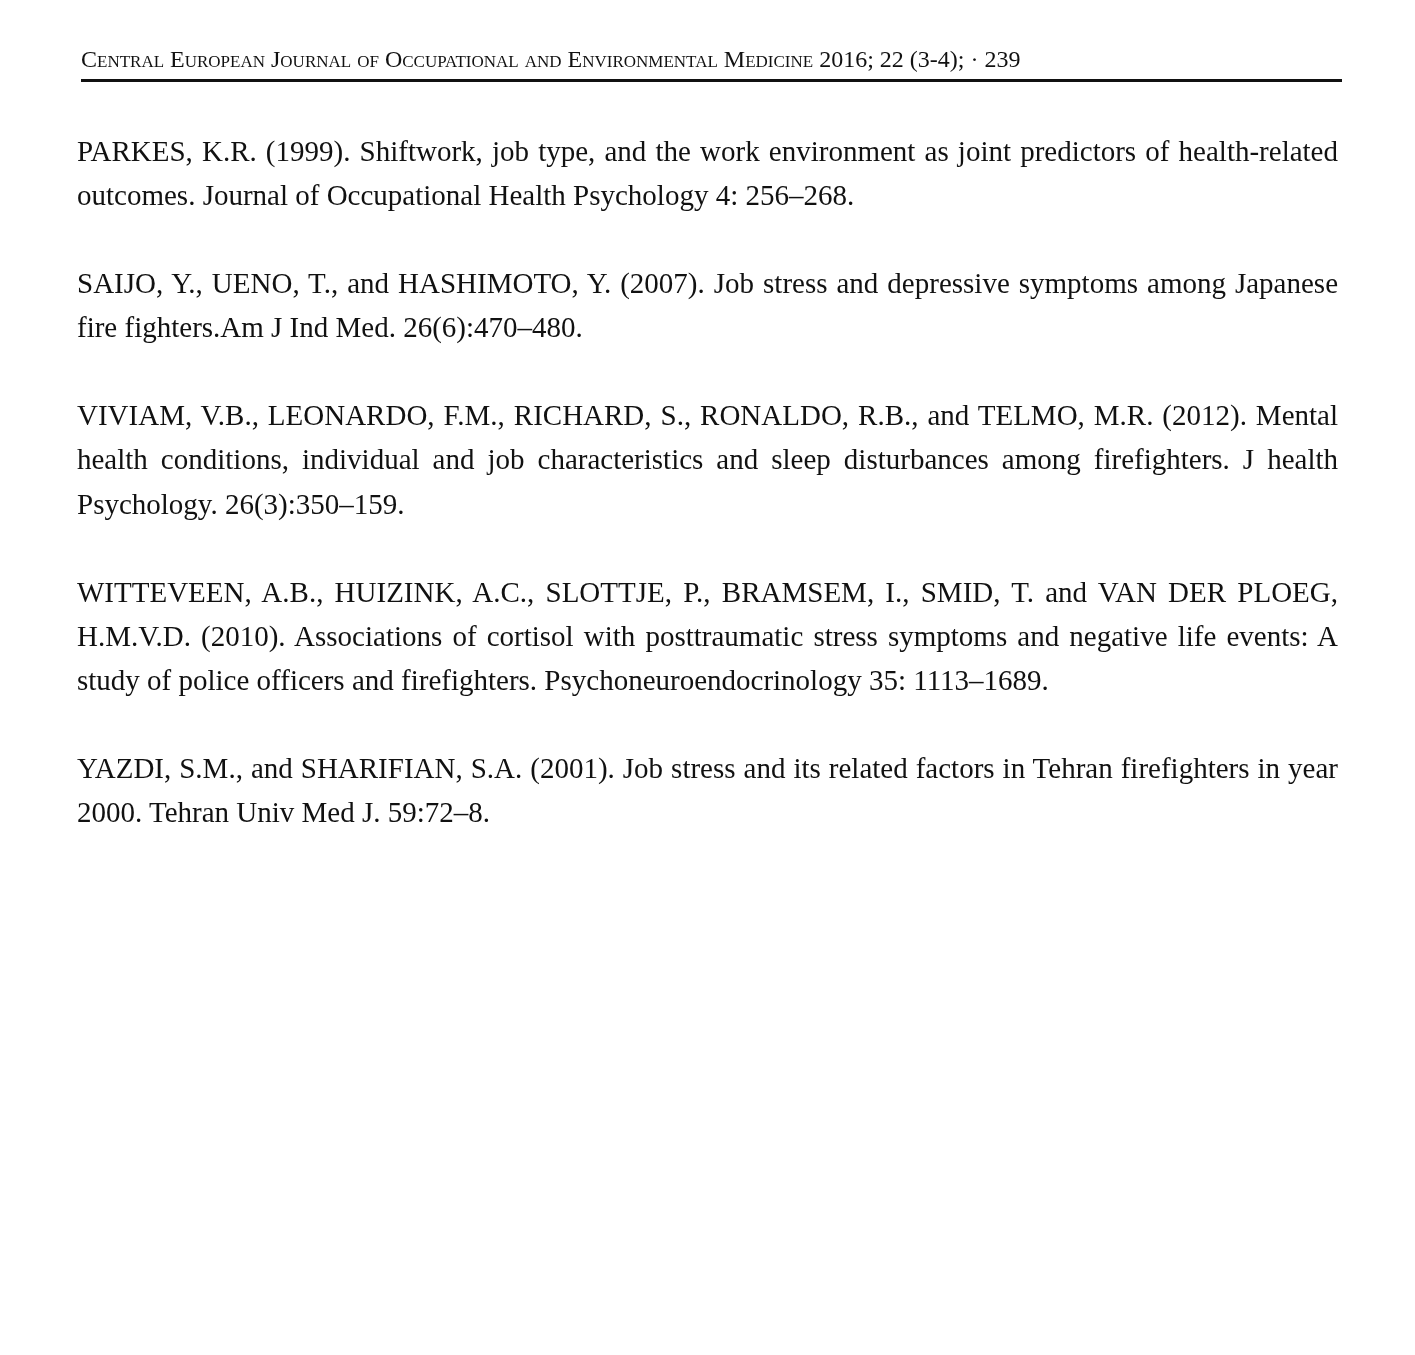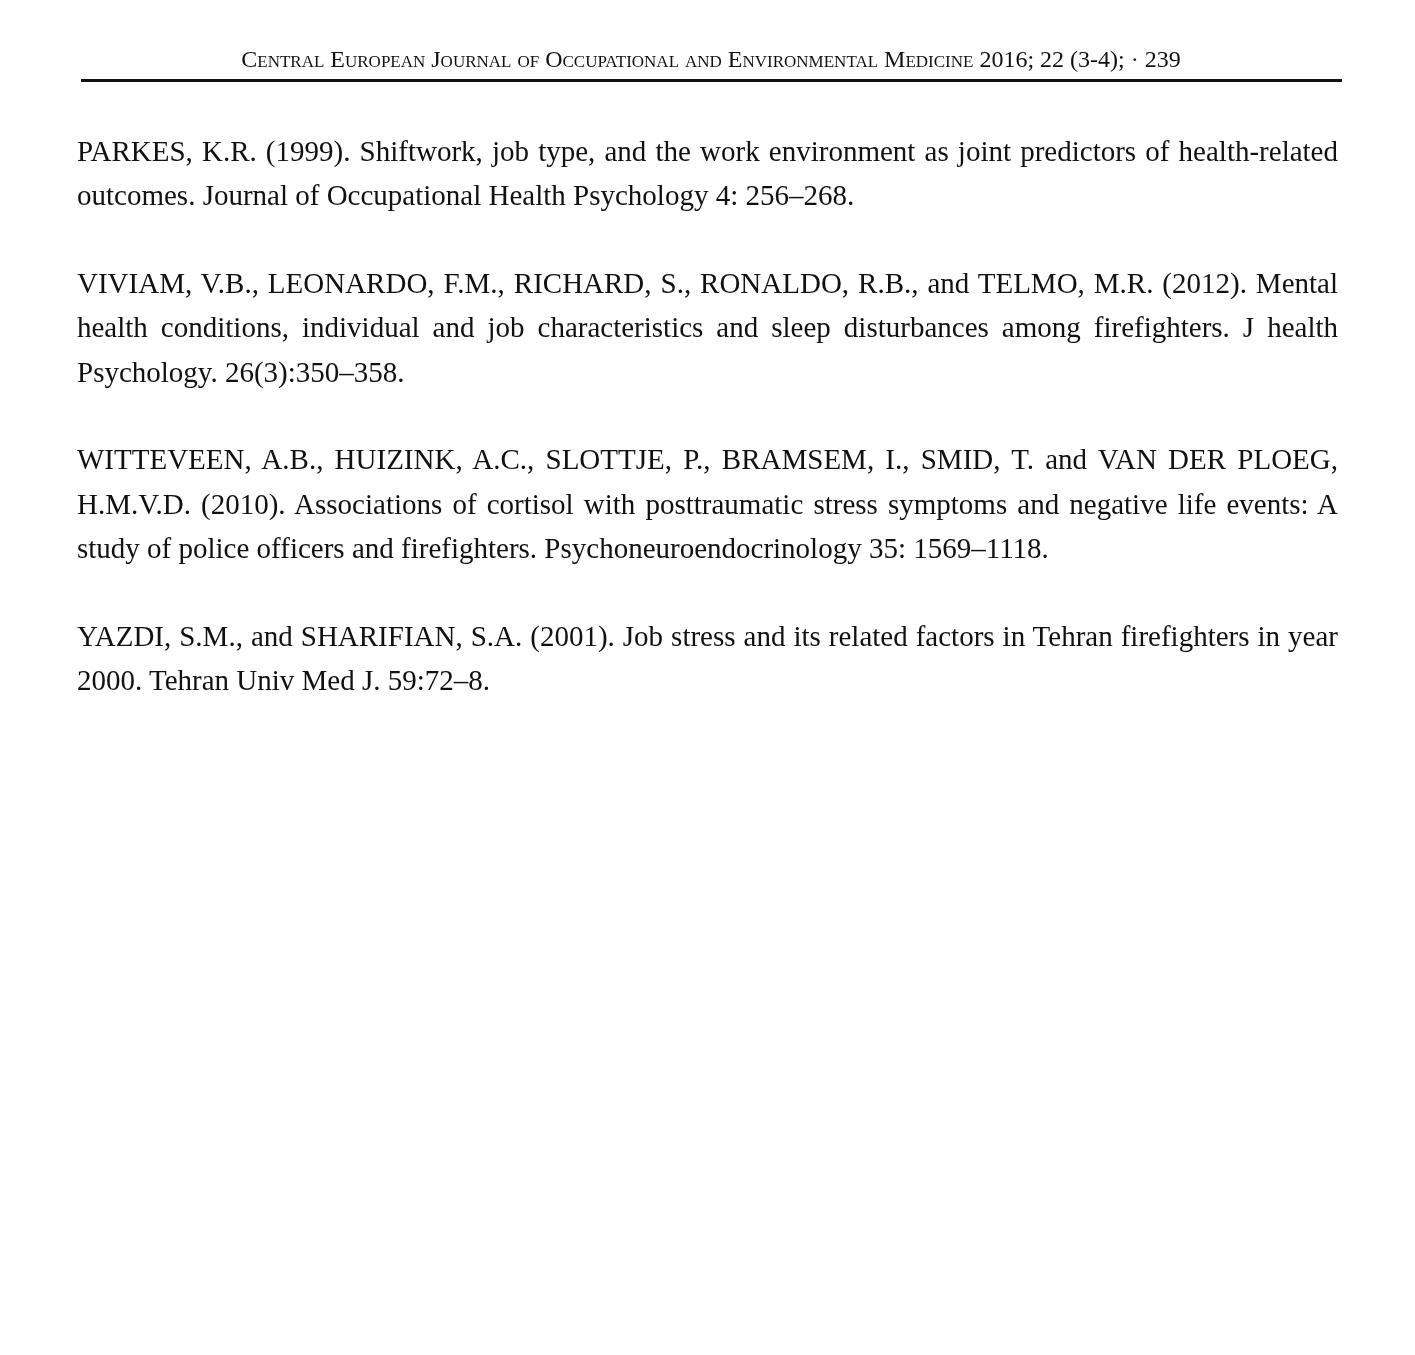--- a/index.html
+++ b/index.html
@@ -13,21 +13,21 @@
       position: relative;
       overflow: hidden;
       font-family: "Liberation Serif", "DejaVu Serif", serif;
       color: #111111;
     }
     .page-header {
       position: absolute;
       left: 81px;
       top: 44px;
       width: 1260px;
-      text-align: center;
+      text-align: left;
       font-size: 24px;
       line-height: 30px;
       letter-spacing: 0;
     }
     .journal-name {
       font-variant: small-caps;
     }
     .header-rule {
       position: absolute;
       left: 81px;
@@ -56,16 +56,17 @@
 </head>
 <body>
 
 <div class="page-header">
   <span class="journal-name">Central European Journal of Occupational and Environmental Medicine</span><span> 2016; 22 (3-4); · 239</span>
 </div>
 <div class="header-rule"></div>
 
 <div class="references">
   <p class="reference">PARKES, K.R. (1999). Shiftwork, job type, and the work environment as joint predictors of health-related outcomes. Journal of Occupational Health Psychology 4: 256–268.</p>
-  <p class="reference">VIVIAM, V.B., LEONARDO, F.M., RICHARD, S., RONALDO, R.B., and TELMO, M.R. (2012). Mental health conditions, individual and job characteristics and sleep disturbances among firefighters. J health Psychology. 26(3):350–358.</p>
-  <p class="reference">WITTEVEEN, A.B., HUIZINK, A.C., SLOTTJE, P., BRAMSEM, I., SMID, T. and VAN DER PLOEG,  H.M.V.D. (2010). Associations of cortisol with posttraumatic stress symptoms and negative life events: A study of police officers and firefighters. Psychoneuroendocrinology 35: 1569–1118.</p>
+  <p class="reference">SAIJO, Y., UENO, T., and HASHIMOTO, Y. (2007). Job stress and depressive symptoms among Japanese fire fighters.Am J Ind Med. 26(6):470–480.</p>
+  <p class="reference">VIVIAM, V.B., LEONARDO, F.M., RICHARD, S., RONALDO, R.B., and TELMO, M.R. (2012). Mental health conditions, individual and job characteristics and sleep disturbances among firefighters. J health Psychology. 26(3):350–159.</p>
+  <p class="reference">WITTEVEEN, A.B., HUIZINK, A.C., SLOTTJE, P., BRAMSEM, I., SMID, T. and VAN DER PLOEG,  H.M.V.D. (2010). Associations of cortisol with posttraumatic stress symptoms and negative life events: A study of police officers and firefighters. Psychoneuroendocrinology 35: 1113–1689.</p>
   <p class="reference last">YAZDI, S.M., and SHARIFIAN, S.A. (2001). Job stress and its related factors in Tehran firefighters in year 2000. Tehran Univ Med J. 59:72–8.</p>
 </div>
 
 </body></html>

